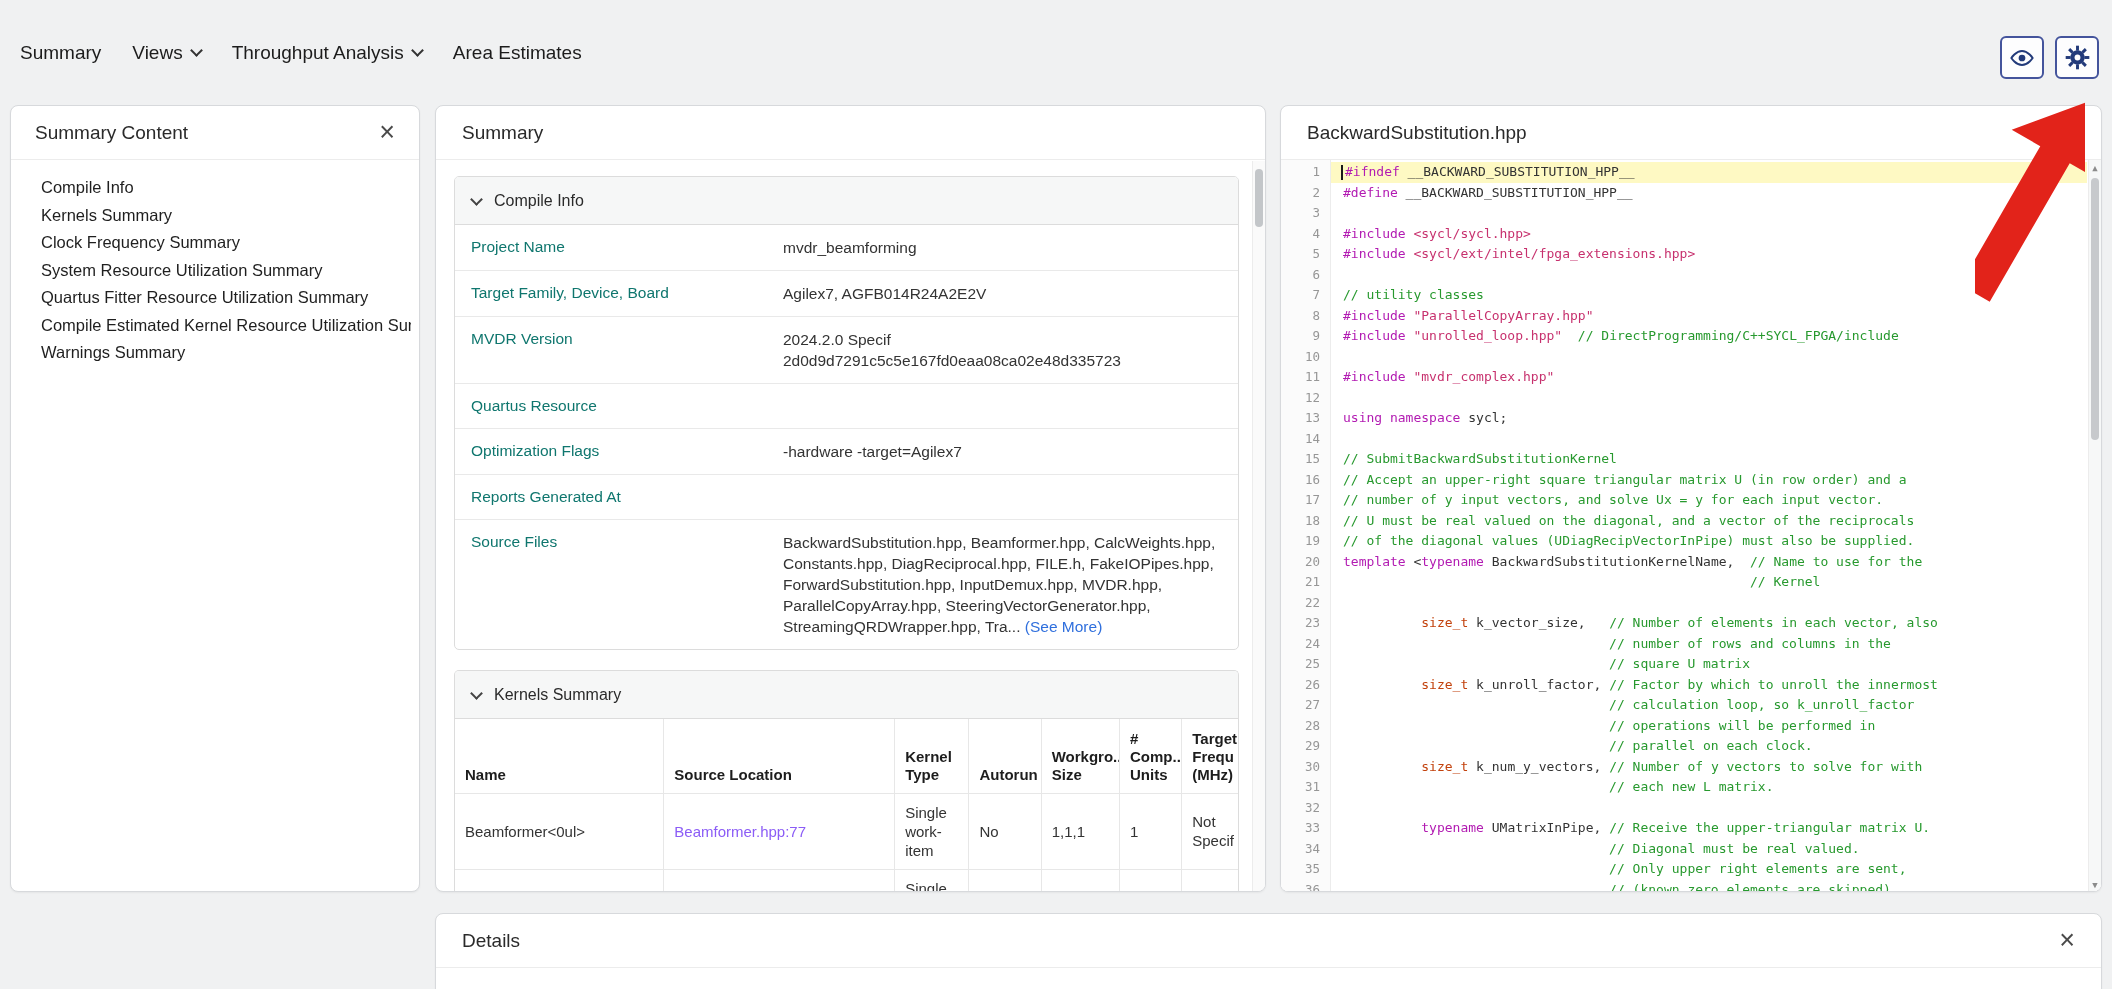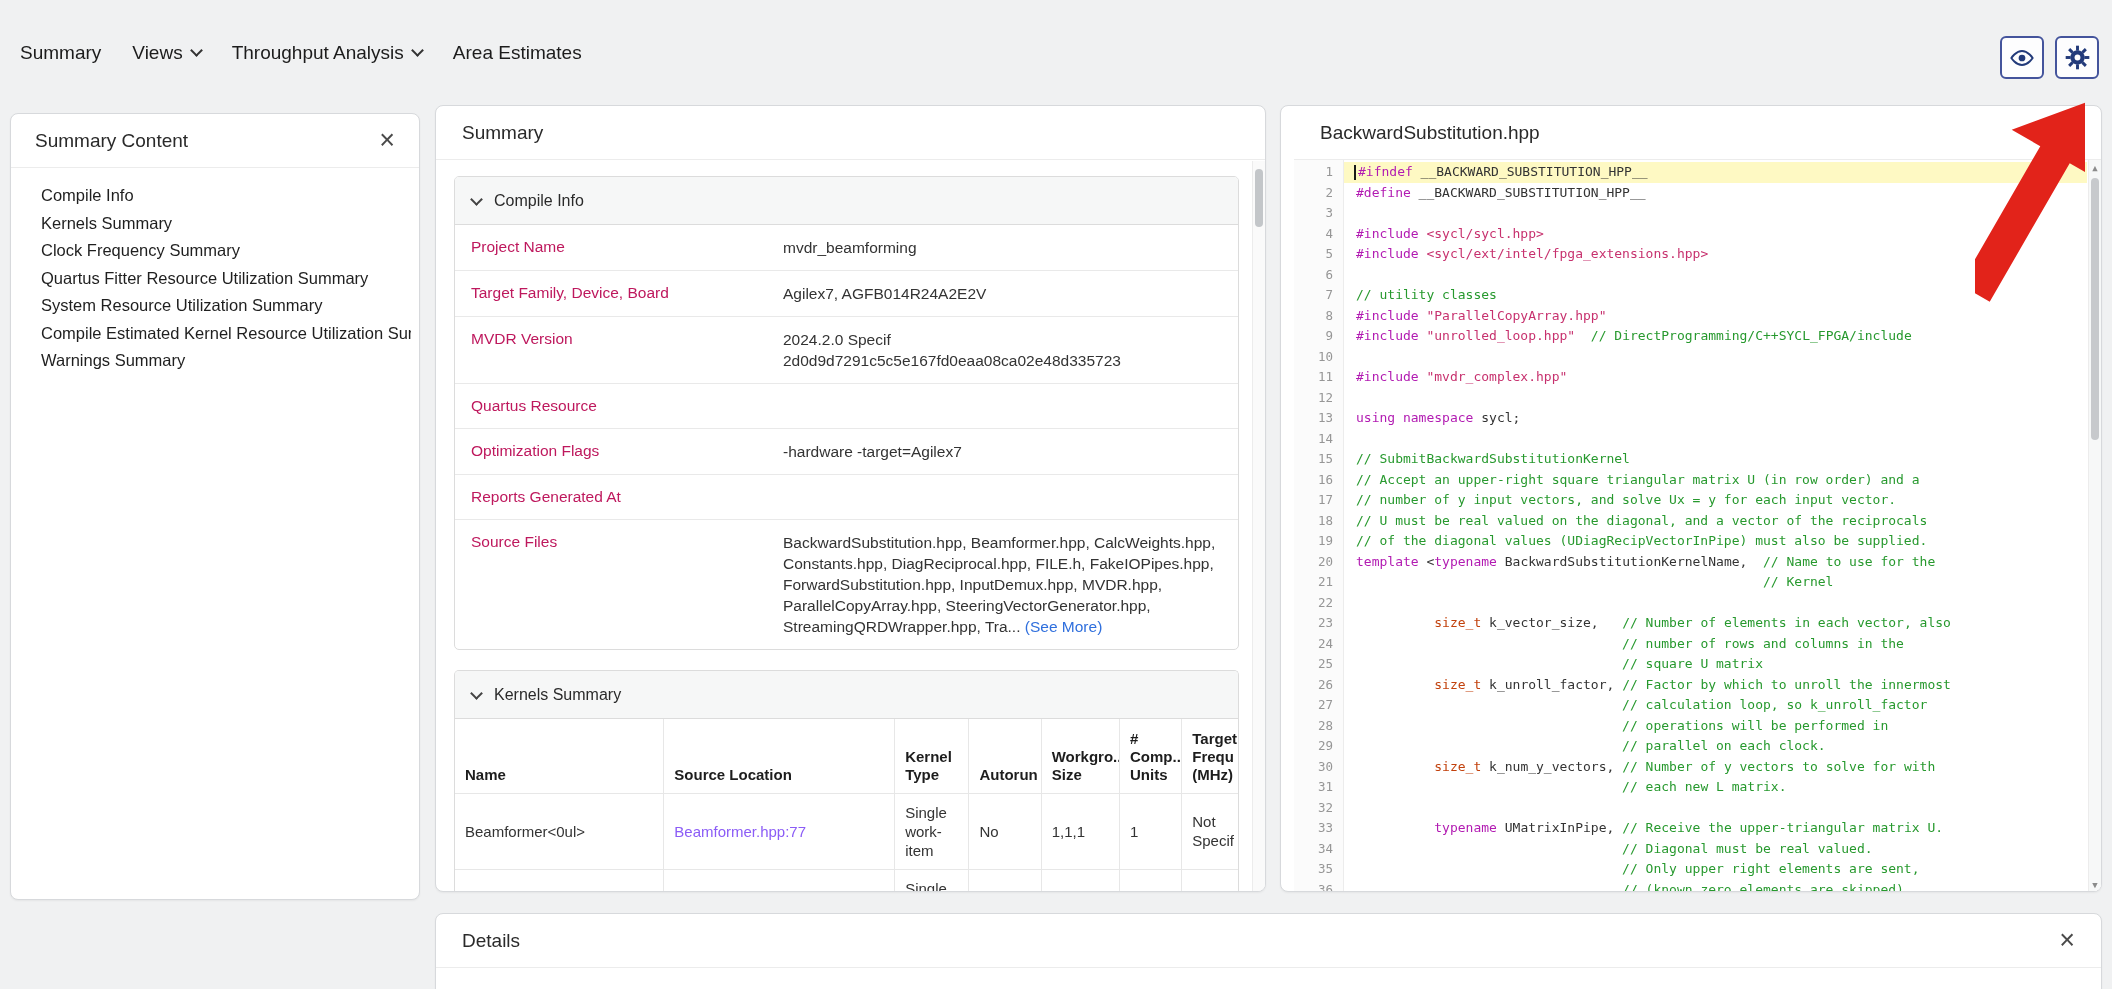--- a/index.html
+++ b/index.html
@@ -14,52 +14,52 @@
   .chev { width:9px; height:9px; border-right:2px solid #333; border-bottom:2px solid #333; transform:rotate(45deg); margin-top:-5px; flex:none; }
   .nav-actions { position:absolute; right:13px; top:36px; display:flex; gap:11px; }
   .icon-btn { width:44px; height:43px; border:2px solid #44549c; border-radius:6px; background:#fdfdfe; display:flex; align-items:center; justify-content:center; cursor:pointer; padding:0; }
 
   
   .panel { position:absolute; background:#fff; border:1px solid #d7d9dc; border-radius:8px; box-shadow:0 1px 2px rgba(0,0,0,0.05); overflow:hidden; }
   .panel-header { height:54px; display:flex; align-items:center; justify-content:space-between; padding:0 26px; border-bottom:1px solid #ececec; }
   .panel-title { font-size:19px; color:#2a2a2a; }
   .close-btn { background:none; border:none; font-size:27px; color:#4a4a4a; cursor:pointer; line-height:1; padding:0; }
 
-  .left-panel { left:10px; top:113px; width:410px; height:787px; }
+  .left-panel { left:10px; top:105px; width:410px; height:787px; }
   .left-panel .panel-header { padding:0 24px; }
   .toc { list-style:none; padding:14px 8px 0 30px; }
   .toc-item { font-size:16.5px; line-height:27.5px; white-space:nowrap; overflow:hidden; cursor:pointer; color:#1f1f1f; }
 
   .mid-panel { left:435px; top:105px; width:831px; height:787px; }
   .mid-body { position:relative; height:733px; padding:16px 26px 0 18px; overflow:hidden; }
   .section-box { border:1px solid #dcdcdc; border-radius:5px; overflow:hidden; background:#fff; }
   .kernels-box { margin-top:20px; border-bottom:none; border-radius:5px 5px 0 0; }
   .section-header { height:48px; display:flex; align-items:center; gap:13px; padding:0 17px; background:#f6f7f7; border-bottom:1px solid #dcdcdc; font-size:16px; color:#2a2a2a; cursor:pointer; }
   .section-header .chev { border-color:#444; margin-top:-3px; }
   .info-row { display:grid; grid-template-columns:312px 1fr; border-bottom:1px solid #e9e9e9; font-size:15.5px; }
   .info-row:last-child { border-bottom:none; }
-  .info-label { padding:12px 16px; line-height:20px; color:#be185d; }
+  .info-label { padding:12px 16px; line-height:20px; color:#0f766e; }
   .info-value { padding:12px 16px; line-height:21px; color:#333; }
   .see-more { color:#2f6fdd; cursor:pointer; }
 
   .kernels-table { width:100%; border-collapse:collapse; table-layout:fixed; font-size:15px; }
   .kernels-table th, .kernels-table td { border:1px solid #e7e7e7; padding:9px 10px; text-align:left; white-space:pre-line; overflow:hidden; }
   .kernels-table th { vertical-align:bottom; font-weight:bold; height:74px; border-top:none; line-height:18px; color:#1d1d1d; }
   .kernels-table td { vertical-align:middle; height:65px; line-height:19px; color:#333; }
   .kernels-table th:first-child, .kernels-table td:first-child { border-left:none; }
   .kernels-table th:last-child, .kernels-table td:last-child { border-right:none; }
   .col0{width:208px} .col1{width:230px} .col2{width:74px} .col3{width:72px} .col4{width:78px} .col5{width:62px} .col6{width:56px}
   .cell-link { color:#8b5cf6; cursor:pointer; }
 
   .scroll-track { position:absolute; top:55px; right:0; bottom:0; width:13px; background:#fafafa; border-left:1px solid #ececec; }
   .scroll-thumb { position:absolute; right:2px; width:8px; border-radius:4px; background:#c3c6c9; }
   .mid-thumb { top:8px; height:58px; }
 
   
-  .right-panel { left:1280px; top:105px; width:822px; height:787px;padding-left:13px; }
+  .right-panel { left:1280px; top:105px; width:822px; height:787px; }
   .code-area { position:relative; height:733px; display:flex; font-family:"DejaVu Sans Mono", monospace; font-size:13px; line-height:20.5px; background:#fff; }
   .gutter { width:50px; background:#fbfbfb; border-right:1px solid #ececec; text-align:right; padding:2px 10px 0 0; color:#969696; flex:none; font-size:12.5px; }
   .gut-num { height:20.5px; }
   .code-lines { flex:1; padding:2px 14px 0 12px; white-space:pre; overflow:hidden; color:#333; }
   .code-line { height:20.5px; }
   .active-line { background:#fef9c3; margin-left:-12px; padding-left:10px; }
   .caret { display:inline-block; width:2px; height:15px; background:#1a1a1a; vertical-align:middle; margin-right:2px; }
   .tok-d, .tok-k { color:#b21bb2; }
   .tok-s { color:#c7316e; }
   .tok-y { color:#c2410c; }
@@ -125,22 +125,22 @@
 
   <section class="panel left-panel">
     <div class="panel-header">
       <span class="panel-title">Summary Content</span>
       <button class="close-btn"><span>×</span></button>
     </div>
     <ul class="toc" id="toc-list">
         <li class="toc-item">Compile Info</li>
         <li class="toc-item">Kernels Summary</li>
         <li class="toc-item">Clock Frequency Summary</li>
+        <li class="toc-item">System Resource Utilization Summary</li>
         <li class="toc-item">Quartus Fitter Resource Utilization Summary</li>
-        <li class="toc-item">System Resource Utilization Summary</li>
         <li class="toc-item">Compile Estimated Kernel Resource Utilization Summary</li>
         <li class="toc-item">Warnings Summary</li>
       </ul>
   </section>
 
   <section class="panel mid-panel">
     <div class="panel-header">
       <span class="panel-title">Summary</span>
     </div>
     <div class="mid-body">

